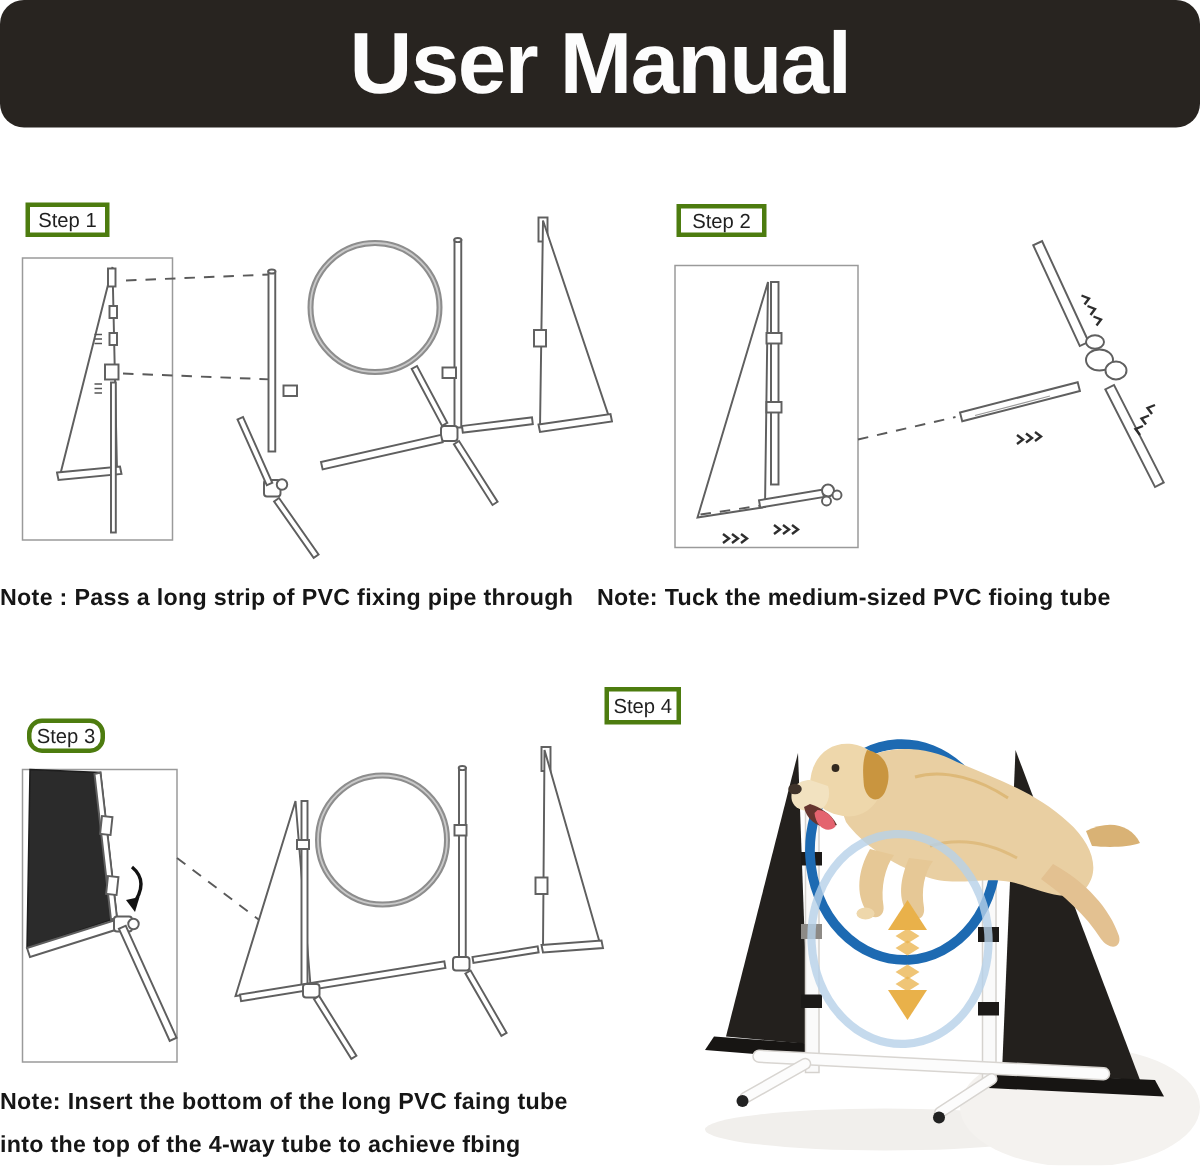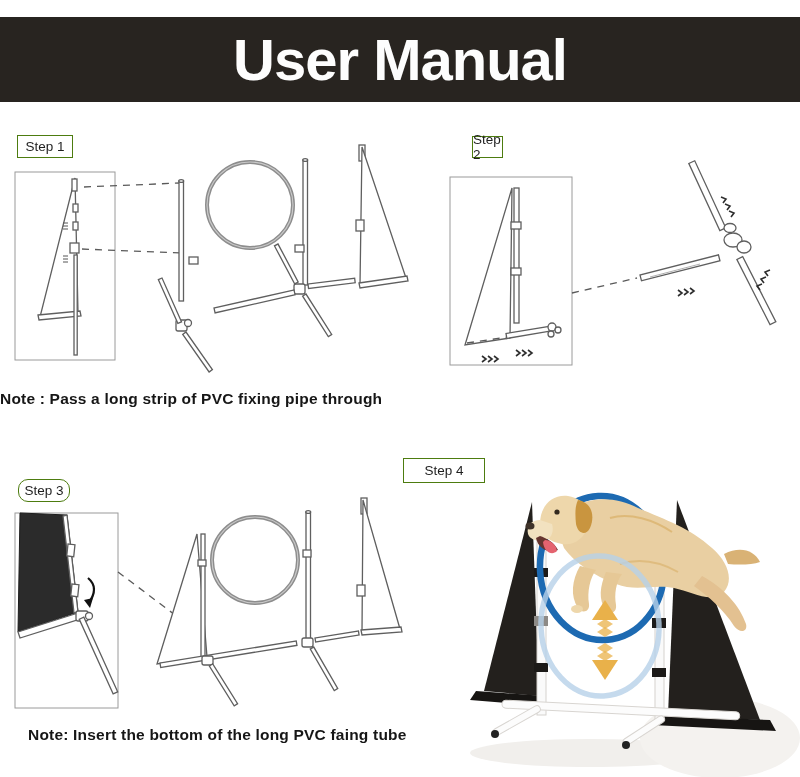--- a/index.html
+++ b/index.html
@@ -7,25 +7,25 @@
     --ring-blue:#1d6ab2;
     --ring-faded:#b7d1e8;
     --arrow-orange:#e9b14a;
     --sail-black:#23201d;
     --line-art:#5f5f5f;
   }
   html,body{margin:0;padding:0;}
   body{font-family:"Liberation Sans", sans-serif; background:#ffffff;}
   #page{position:relative;width:800px;height:777px;background:#ffffff;overflow:hidden;}
 
-  .banner{position:absolute;left:0;top:17px;width:800px;height:85px;background:var(--banner-dark);
-          display:flex;align-items:center;justify-content:center;}
+  .banner{position:absolute;left:0;top:0;width:800px;height:85px;background:var(--banner-dark);
+          display:flex;align-items:center;justify-content:center;border-radius:16px;}
   .banner h1{margin:0;color:#fdfdfd;font-size:58px;font-weight:700;letter-spacing:-1px;line-height:1;}
 
-  .step-label{position:absolute;background:#fff;border:1px solid #4d7c0f;color:#1f1f1f;
+  .step-label{position:absolute;background:#fff;border:3px solid #4d7c0f;color:#1f1f1f;
               font-size:13.5px;font-weight:400;display:flex;align-items:center;justify-content:center;
               box-sizing:border-box;}
   .note{position:absolute;color:#161616;font-size:15.5px;font-weight:700;
         line-height:29px;letter-spacing:0.2px;}
   svg{position:absolute;display:block;}
   .lineart{stroke:var(--line-art);fill:#ffffff;stroke-width:1.3;}
   .dash{stroke:#5a5a5a;stroke-width:1.3;fill:none;stroke-dasharray:7 6;}
   .frame{fill:none;stroke:#9a9a9a;stroke-width:1;}
   .chev{stroke:#2e2e2e;stroke-width:1.6;fill:none;}
 </style>
@@ -34,27 +34,27 @@
 
 <div id="page">
 
   <div class="banner">
     <h1>User Manual</h1>
   </div>
 
   <div class="step-label" style="left:17px;top:135px;width:56px;height:23px;">
     <span>Step 1</span>
   </div>
-  <div class="step-label" style="left:451px;top:136px;width:31px;height:22px;margin-left:21px;">
+  <div class="step-label" style="left:451px;top:136px;width:60px;height:22px;">
     <span>Step 2</span>
   </div>
   <div class="step-label" style="left:18px;top:479px;width:52px;height:23px;border-radius:10px;">
     <span>Step 3</span>
   </div>
-  <div class="step-label" style="left:403px;top:458px;width:82px;height:25px;">
+  <div class="step-label" style="left:403px;top:458px;width:51px;height:25px;">
     <span>Step 4</span>
   </div>
 
   <svg style="left:10px;top:140px;" width="400" height="245" viewBox="0 0 400 245">
     <rect class="frame" x="5" y="32" width="100" height="188"></rect>
     <g>
       <path class="lineart" d="M65,38 L30,177 L68,173 Z"></path>
       <path class="lineart" d="M28,175 L70,171 L71,176 L29,180 Z"></path>
       <rect class="lineart" x="62" y="39" width="5" height="12"></rect>
       <rect class="lineart" x="63" y="64" width="5" height="8"></rect>
@@ -133,20 +133,21 @@
       <path class="chev" d="M291,47 l5,2 -3,4 M295,54 l5,2 -3,4 M299,61 l5,2 -3,4"></path>
       <path class="chev" d="M340,120 l-5,2 3,4 M336,127 l-5,2 3,4 M332,134 l-5,2 3,4"></path>
     </g>
   </svg>
 
   <div class="note" style="left:0px;top:384px;width:408px;">
     <div>Note : Pass a long strip of PVC fixing pipe through</div>
   </div>
 
   <div class="note" style="left:398px;top:384px;width:402px;">
+    <div>Note: Tuck the medium-sized PVC fioing tube</div>
   </div>
 
   <svg style="left:10px;top:492px;" width="410" height="223" viewBox="0 0 410 223">
     <rect class="frame" x="5" y="21" width="103" height="195"></rect>
     <g>
       <path d="M10,21 L57,23 L68,120 L8,140 Z" fill="#2b2b2b" stroke="#1d1d1d" stroke-width="1"></path>
       <path class="lineart" d="M57,23 L68,120 L64,121 L53,24 Z"></path>
       <rect class="lineart" x="58" y="52" width="7" height="12" transform="rotate(6 58 52)"></rect>
       <rect class="lineart" x="62" y="92" width="7" height="12" transform="rotate(6 62 92)"></rect>
       <path class="lineart" d="M8,140 L68,121 L70,127 L10,146 Z"></path>
@@ -174,22 +175,23 @@
       <rect class="lineart" x="302" y="154" width="48" height="4" transform="rotate(60 302 156)"></rect>
     </g>
     <g>
       <rect class="lineart" x="351" y="6" width="6" height="16"></rect>
       <path class="lineart" d="M353,8 L390,137 L352,140 Z"></path>
       <path class="lineart" d="M351,138 L391,135 L392,140 L352,143 Z"></path>
       <rect class="lineart" x="347" y="93" width="8" height="11"></rect>
     </g>
   </svg>
 
-  <div class="note" style="left:0px;top:720px;width:405px;padding-left:28px;">
+  <div class="note" style="left:0px;top:720px;width:405px;">
     <div>Note: Insert the bottom of the long PVC faing tube</div>
+    <div>into the top of the 4-way tube to achieve fbing</div>
   </div>
 
   <svg style="left:440px;top:468px;" width="360" height="309" viewBox="0 0 360 309">
     <ellipse cx="150" cy="285" rx="120" ry="14" fill="#f1efec"></ellipse>
     <ellipse cx="280" cy="270" rx="80" ry="40" fill="#f4f2ef"></ellipse>
 
     <g>
       <path d="M92,34 L44,223 L99,228 Z" fill="var(--sail-black)"></path>
       <path d="M36,223 L104,228 L104,238 L30,232 Z" fill="#171513"></path>
       <rect x="97" y="55" width="9" height="192" fill="#fafafa" stroke="#d5d2ce" stroke-width="1"></rect>

